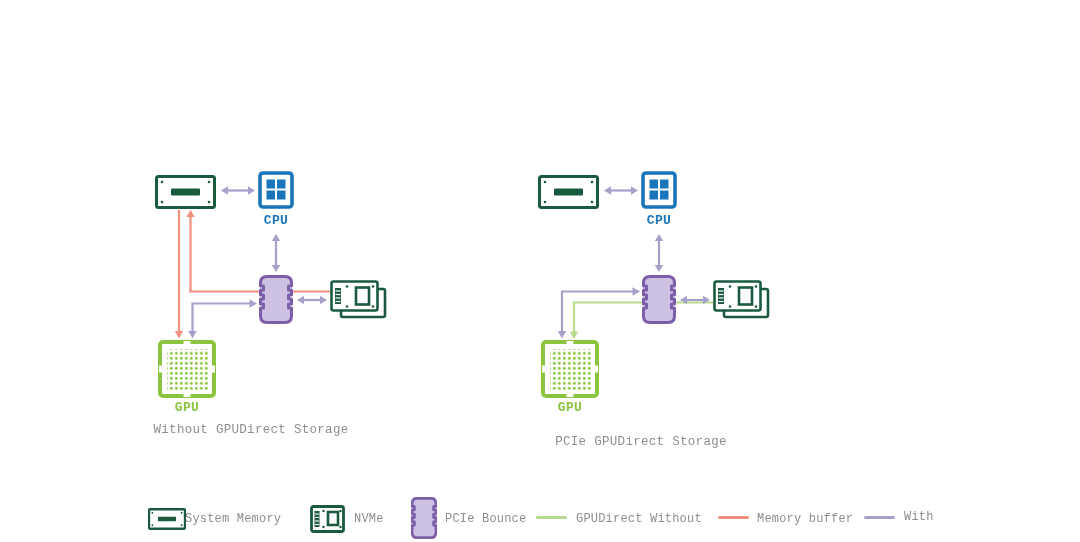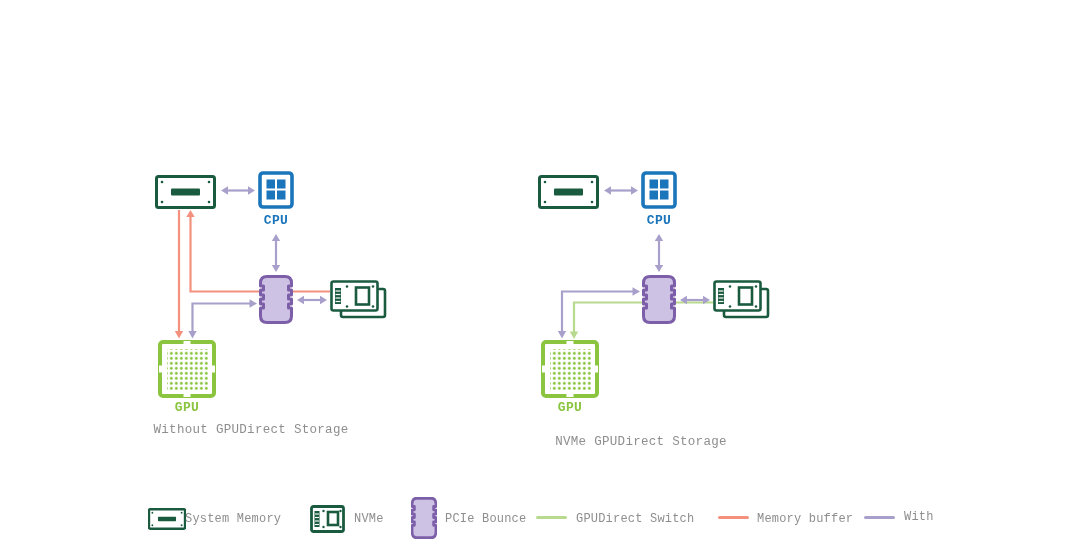--- a/index.html
+++ b/index.html
@@ -186,21 +186,21 @@
 
   <div class="abs gpu-icon" style="left:541px;top:293px">
     <div class="gpu-dots"></div>
     <div class="gpu-notch n-top"></div>
       <div class="gpu-notch n-bottom"></div>
     <div class="gpu-notch n-left"></div>
       <div class="gpu-notch n-right"></div>
   </div>
   <div class="abs node-label gpu-label" style="left:570px;top:353px">GPU</div>
 
-  <div class="abs caption" style="left:641px;top:388px">NVMe GPUDirect Storage</div>
+  <div class="abs caption" style="left:641px;top:388px">PCIe GPUDirect Storage</div>
 
   <div class="abs" style="left:148px;top:461px">
     <svg width="38" height="22" viewBox="0 0 61 34">
       <rect x="1.5" y="1.5" width="58" height="31" rx="2" class="fwh sdg" stroke-width="4"></rect>
       <rect x="16" y="13.5" width="29" height="7" rx="1" class="fdg"></rect>
       <circle cx="7" cy="7" r="1.5" class="fdg"></circle>
         <circle cx="54" cy="7" r="1.5" class="fdg"></circle>
       <circle cx="7" cy="27" r="1.5" class="fdg"></circle>
         <circle cx="54" cy="27" r="1.5" class="fdg"></circle>
     </svg>
@@ -225,21 +225,21 @@
   <div class="abs legend-label" style="left:354px;top:465px">NVMe</div>
 
   <div class="abs" style="left:411px;top:450px">
     <svg width="26" height="42" viewBox="0 0 34 49" preserveAspectRatio="none">
       <path class="fpuf spu" stroke-width="3.4" stroke-linejoin="round" d="M8,1.5 H26 Q32.5,1.5 32.5,8 V11 H29.5 V15 H32.5 V20 H29.5 V24 H32.5 V29 H29.5 V33 H32.5 V41 Q32.5,47.5 26,47.5 H8 Q1.5,47.5 1.5,41 V33 H4.5 V29 H1.5 V24 H4.5 V20 H1.5 V15 H4.5 V11 H1.5 V8 Q1.5,1.5 8,1.5 Z"></path>
     </svg>
   </div>
   <div class="abs legend-label" style="left:445px;top:465px">PCIe Bounce</div>
 
   <div class="abs swatch sw-gds" style="left:536px;top:469px"></div>
-  <div class="abs legend-label" style="left:576px;top:465px">GPUDirect Switch</div>
+  <div class="abs legend-label" style="left:576px;top:465px">GPUDirect Without</div>
 
   <div class="abs swatch sw-bounce" style="left:718px;top:469px"></div>
   <div class="abs legend-label" style="left:757px;top:465px">Memory buffer</div>
 
   <div class="abs swatch sw-pcie" style="left:864px;top:469px"></div>
   <div class="abs legend-label" style="left:904px;top:463px">With</div>
 
 </div>
 
 </body></html>

